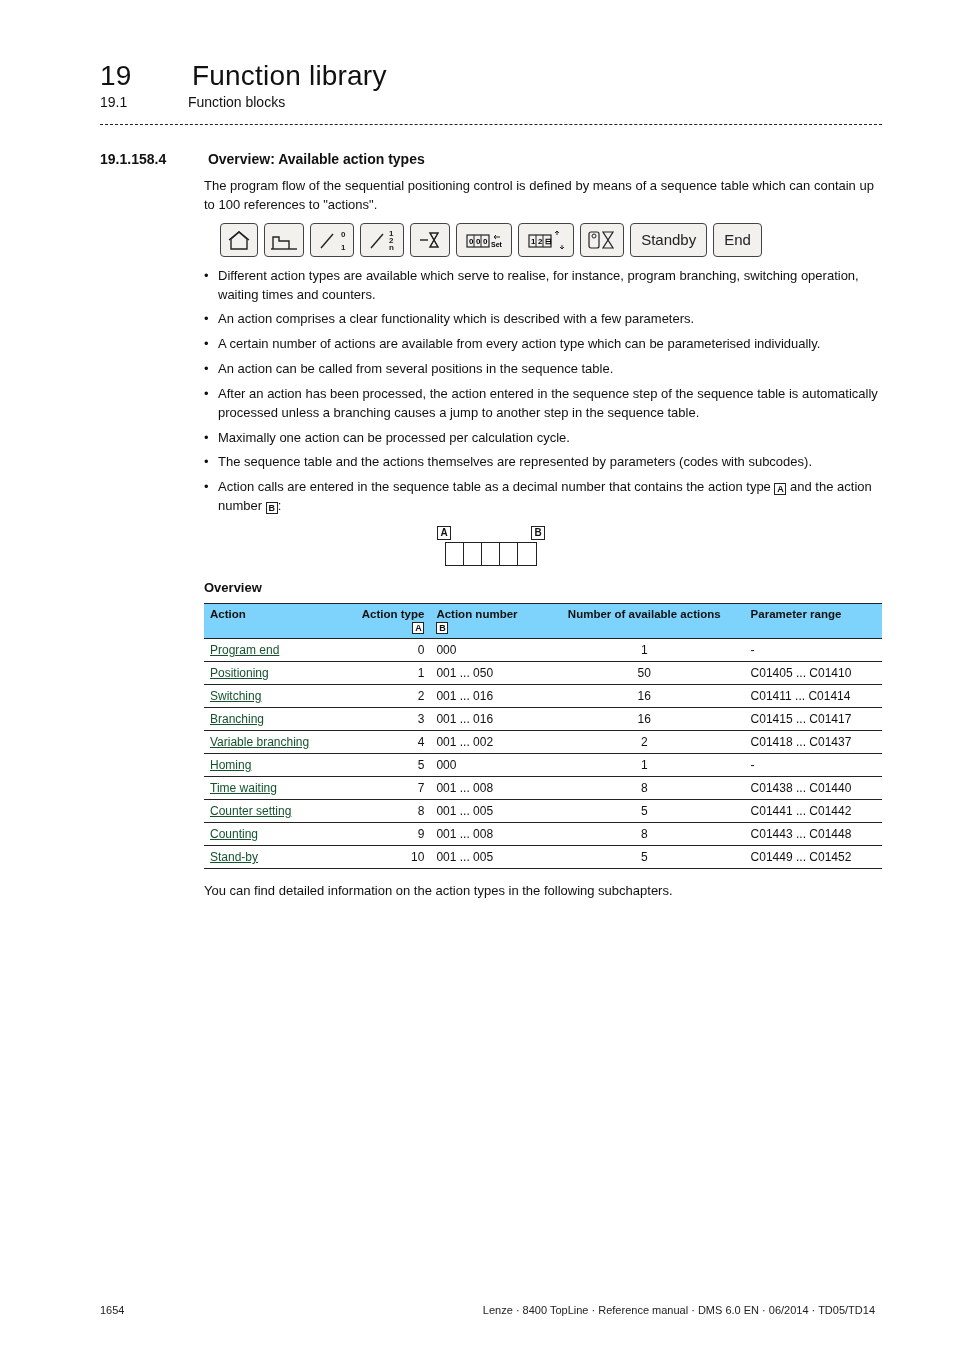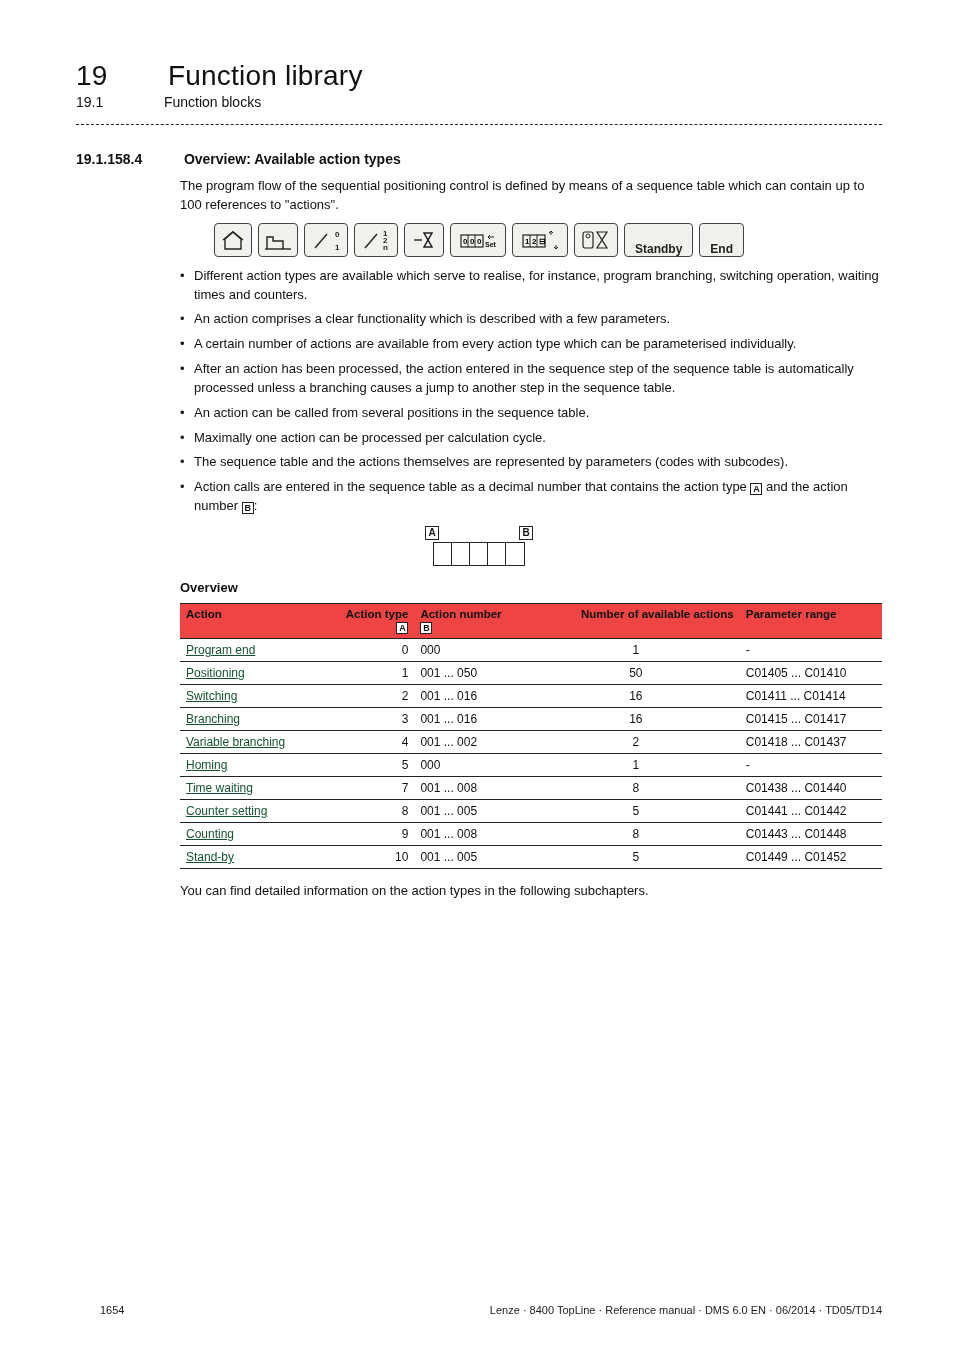--- a/index.html
+++ b/index.html
@@ -5,21 +5,21 @@
   * { box-sizing: border-box; }
   html, body {
     margin: 0;
     padding: 0;
     font-family: "Segoe UI", "Helvetica Neue", Arial, sans-serif;
     background: #fff;
     color: #111;
     width: 954px;
   }
   .page {
-    padding: 60px 72px 40px 76px;
+    padding: 60px 72px 40px 100px;
     position: relative;
     min-height: 1350px;
   }
   .chapter-label {
     font-size: 28px;
     font-weight: 400;
     margin: 0 0 2px 0;
     letter-spacing: 0.2px;
   }
   .chapter-label .chnum { display:inline-block; width: 84px; }
@@ -78,21 +78,21 @@
     padding: 2px 6px;
     display: flex;
     align-items: center;
     justify-content: center;
     font-size: 10px;
     font-weight: 700;
     color: #222;
   }
   .ibox svg { display:block; }
   .ibox.wide { min-width: 56px; }
-  .ibox.lbl { font-size: 12px; font-weight: 700; padding: 0 10px; align-items: flex-end; }
+  .ibox.lbl { font-size: 15px; font-weight: 400; padding: 0 10px; }
 
   
   .abwrap {
     display:flex;
     flex-direction: column;
     align-items: center;
     margin: 4px 0 14px 0;
   }
   .ablabels {
     display:flex;
@@ -134,21 +134,21 @@
     font-size: 12px;
   }
   table.datatable th, table.datatable td {
     border-top: 1px solid #222;
     border-bottom: 1px solid #222;
     padding: 4px 6px;
     text-align: left;
     vertical-align: top;
   }
   table.datatable th {
-    background: #ef4444;
+    background: #7dd3fc;
     font-weight: 700;
     font-size: 11.5px;
   }
   table.datatable td.num { text-align:right; }
   table.datatable td.center { text-align:center; }
   table.datatable a.act {
     color: #14532d;
     text-decoration: underline;
   }
   .boxedletter {
@@ -165,21 +165,21 @@
 
   .after-table {
     font-size: 13px;
     margin: 14px 0 8px 104px;
   }
 
   .footer {
     position: absolute;
     bottom: 34px;
     left: 100px;
-    right: 72px;
+    right: 79px;
     display: flex;
     justify-content: space-between;
     font-size: 11px;
     color: #222;
   }
   .footer .pg { font-weight: 400; }
 </style>
 </head>
 <body>
 
@@ -274,22 +274,22 @@
     </div>
     <div class="ibox lbl">
       <span>End</span>
     </div>
   </div>
 
   <ul class="bullets">
     <li>Different action types are available which serve to realise, for instance, program branching, switching operation, waiting times and counters.</li>
     <li>An action comprises a clear functionality which is described with a few parameters.</li>
     <li>A certain number of actions are available from every action type which can be parameterised individually.</li>
+    <li>An action can be called from several positions in the sequence table.</li>
     <li>After an action has been processed, the action entered in the sequence step of the sequence table is automatically processed unless a branching causes a jump to another step in the sequence table.</li>
-    <li>An action can be called from several positions in the sequence table.</li>
     <li>Maximally one action can be processed per calculation cycle.</li>
     <li>The sequence table and the actions themselves are represented by parameters (codes with subcodes).</li>
     <li>
       <span id="bullet-ab">Action calls are entered in the sequence table as a decimal number that contains the action type <span class="boxedletter">A</span> and the action number <span class="boxedletter">B</span>:</span>
     </li>
   </ul>
 
   <div class="abwrap">
     <div class="ablabels">
       <span>A</span>
@@ -312,21 +312,21 @@
       <tr>
         <th><span>Action</span></th>
         <th style="text-align:right;">
           <span>Action type</span><br>
           <span class="boxedletter">A</span>
         </th>
         <th>
           <span>Action number</span><br>
           <span class="boxedletter">B</span>
         </th>
-        <th style="text-align:right;"><span>Number of available actions</span></th>
+        <th style="text-align:center;"><span>Number of available actions</span></th>
         <th><span>Parameter range</span></th>
       </tr>
     </thead>
     <tbody id="tbody">
         <tr>
           <td><a href="#" class="act">Program end</a></td>
           <td class="num">0</td>
           <td>000</td>
           <td class="center">1</td>
           <td>-</td>

